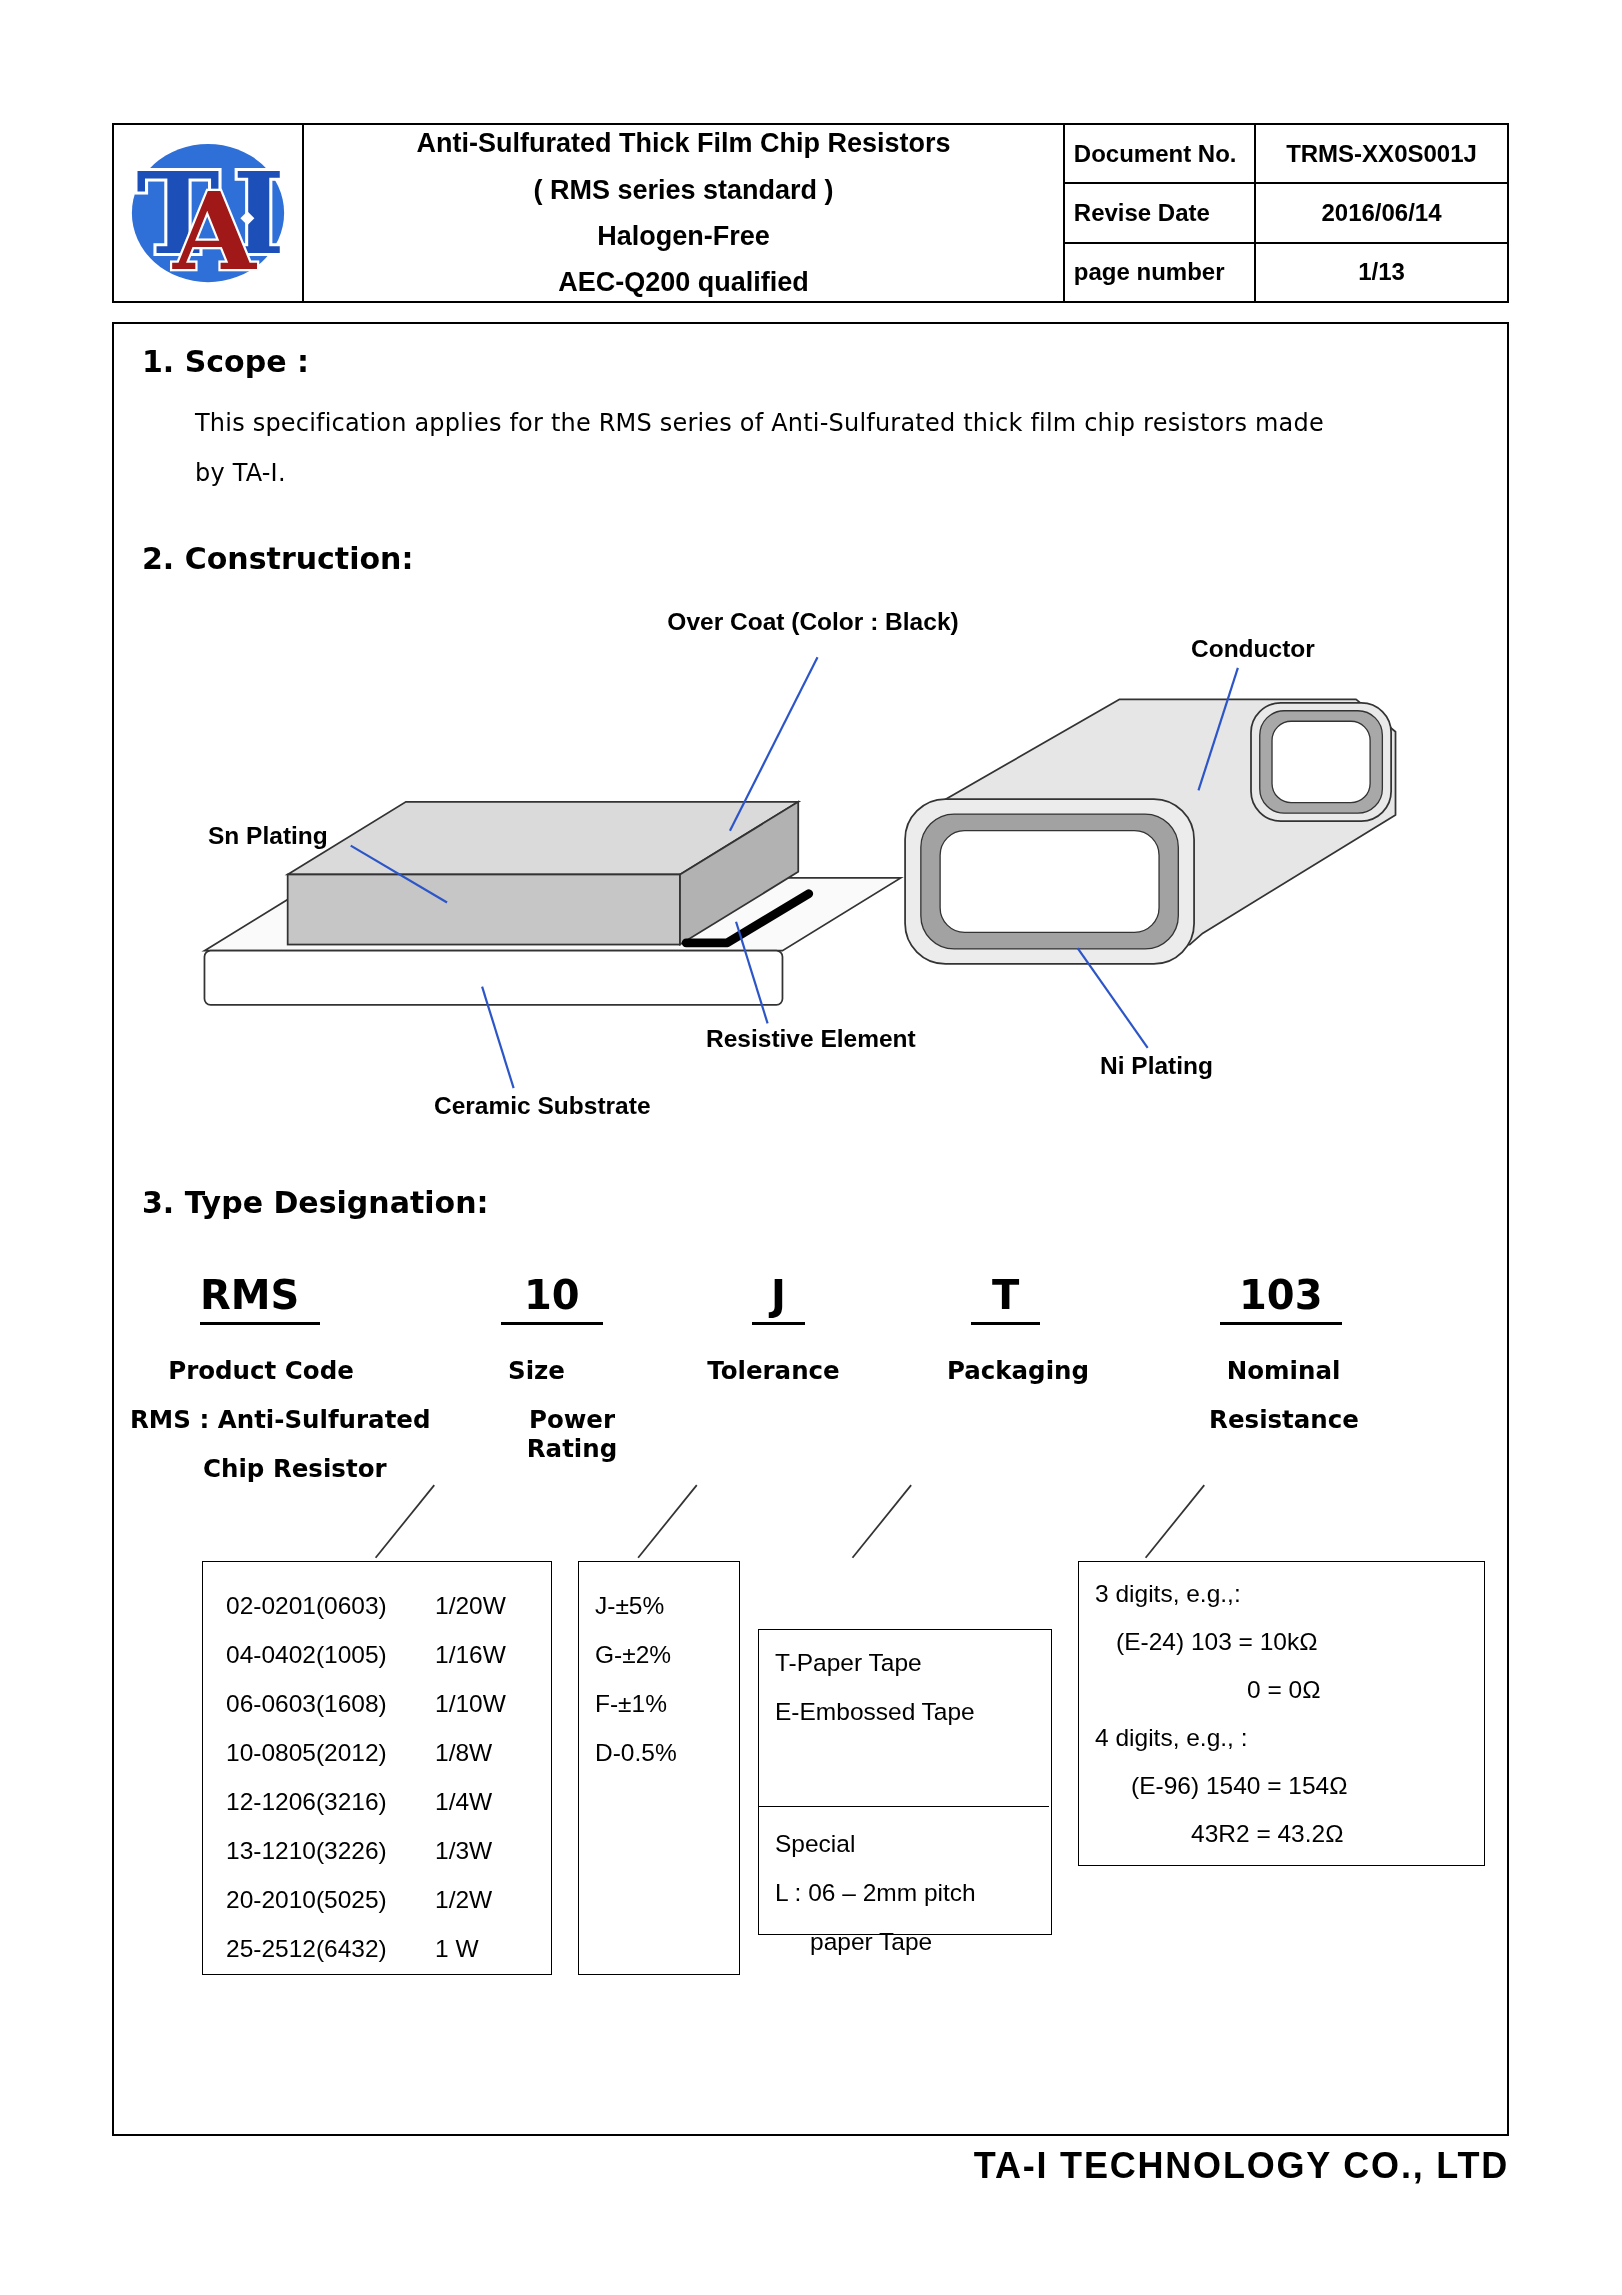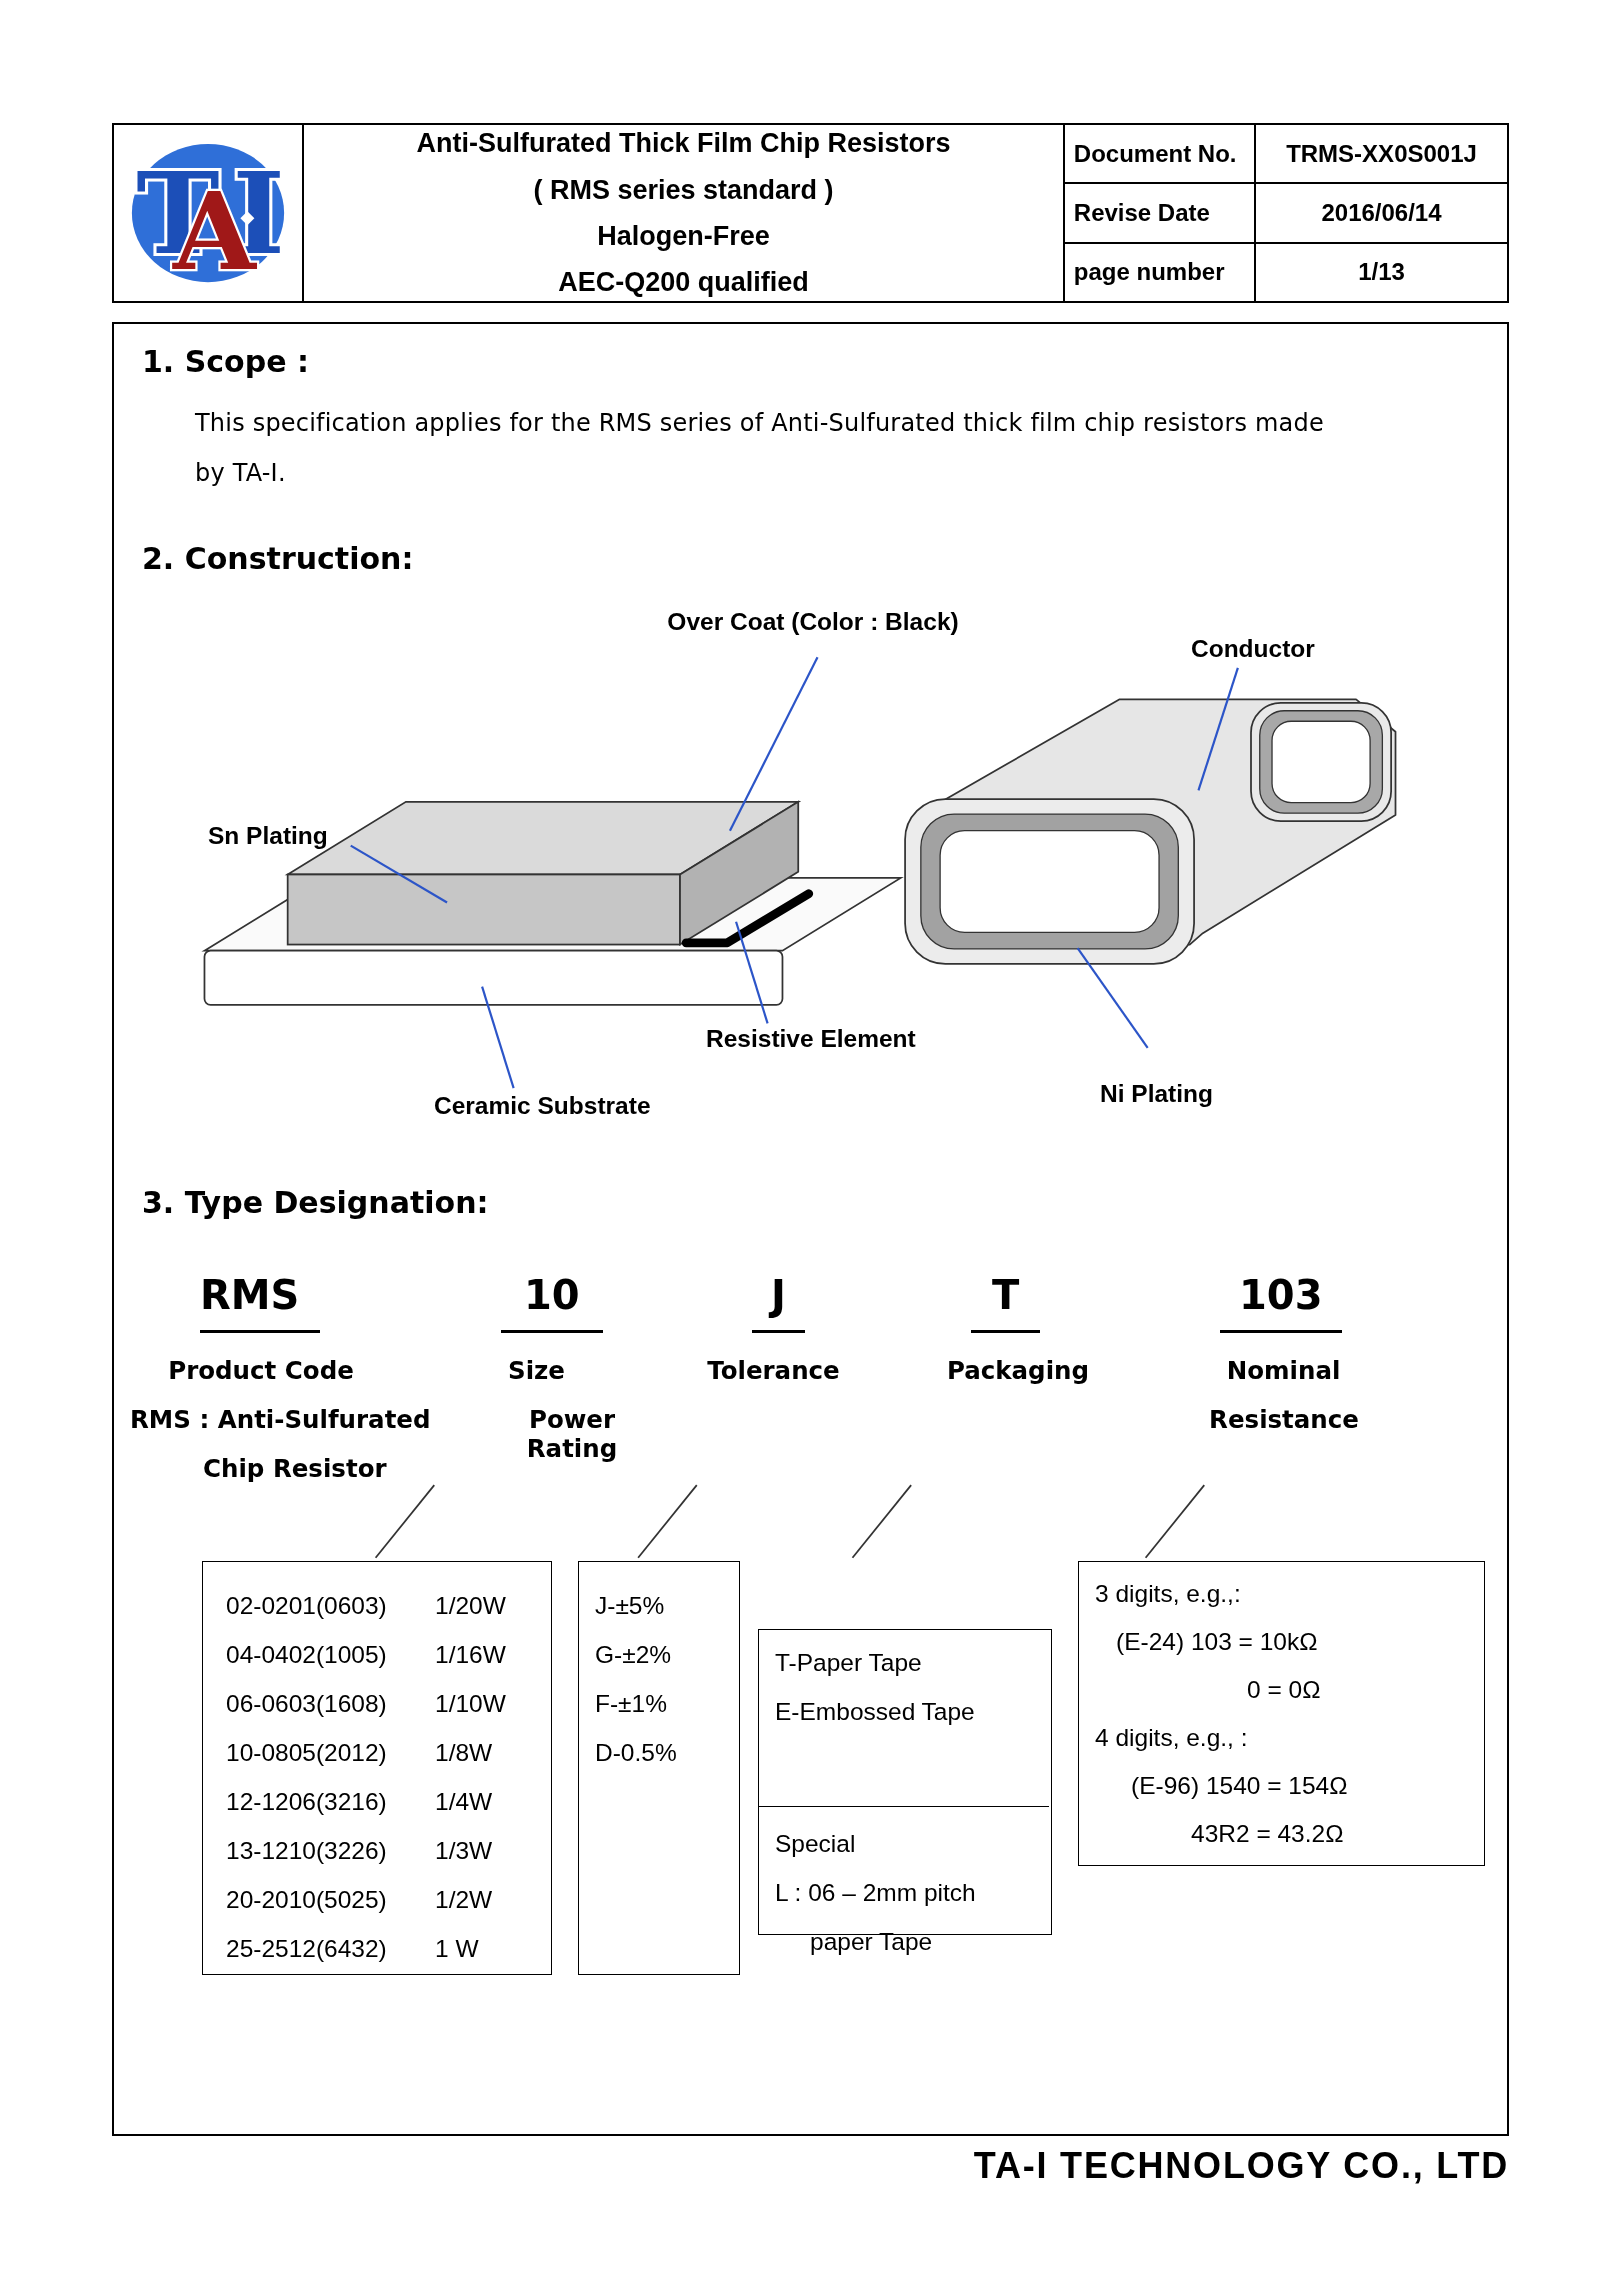--- a/index.html
+++ b/index.html
@@ -21,21 +21,21 @@
   
   .main-box{position:absolute;left:112px;top:322px;width:1397px;height:1814px;
             border:2.6px solid #000;box-sizing:border-box;}
   .sec-heading{position:absolute;font-family:"DejaVu Sans",sans-serif;font-weight:bold;font-size:30px;}
   .scope-line{position:absolute;font-family:"DejaVu Sans",sans-serif;font-size:24px;letter-spacing:0.2px;}
   
   .diagram{position:absolute;left:112px;top:596px;width:1397px;height:578px;}
   .diag-label{position:absolute;font-weight:bold;font-size:24.5px;font-family:"Liberation Sans",sans-serif;}
   
   .code-item{position:absolute;font-family:"DejaVu Sans",sans-serif;font-weight:bold;font-size:40px;
-             border-bottom:3.5px solid #000;padding-bottom:12px;}
+             border-bottom:3.5px solid #000;padding-bottom:4px;}
   .mean-label{position:absolute;font-family:"DejaVu Sans",sans-serif;font-weight:bold;font-size:24.5px;}
   .spec-box{position:absolute;border:1.8px solid #000;box-sizing:border-box;font-size:24.5px;}
   .sp-row{display:flex;height:49px;align-items:center;}
   .sp-code{width:209px;}
   .tol-row{height:49px;display:flex;align-items:center;}
   .pk-line{position:absolute;left:16px;}
   .res-line{position:absolute;}
   .footer{position:absolute;right:114px;top:2145px;font-weight:bold;font-size:36px;
           letter-spacing:1.8px;font-family:"Liberation Sans",sans-serif;}
 </style>
@@ -111,21 +111,21 @@
       <line x1="1285" y1="82" x2="1240" y2="222" stroke="#2c55c8" stroke-width="2.5"></line>
       <line x1="272" y1="285" x2="382" y2="350" stroke="#2c55c8" stroke-width="2.5"></line>
       <line x1="748" y1="488" x2="712" y2="372" stroke="#2c55c8" stroke-width="2.5"></line>
       <line x1="1182" y1="516" x2="1102" y2="402" stroke="#2c55c8" stroke-width="2.5"></line>
       <line x1="458" y1="562" x2="422" y2="446" stroke="#2c55c8" stroke-width="2.5"></line>
     </svg>
     <div class="diag-label" style="left:526px;top:12.3px;width:350px;text-align:center;">Over Coat (Color : Black)</div>
     <div class="diag-label" style="left:1079px;top:39px;">Conductor</div>
     <div class="diag-label" style="left:96px;top:226px;">Sn Plating</div>
     <div class="diag-label" style="left:594px;top:429px;">Resistive Element</div>
-    <div class="diag-label" style="left:988px;top:456px;margin-top:28px;">Ni Plating</div>
+    <div class="diag-label" style="left:988px;top:456px;">Ni Plating</div>
     <div class="diag-label" style="left:322px;top:496px;">Ceramic Substrate</div>
   </div>
 
   <div class="sec-heading" style="left:142px;top:1185px;">3. Type Designation:</div>
 
   <div class="code-item" style="left:200px;top:1272px;padding-right:21px;">RMS</div>
   <div class="code-item" style="left:501px;top:1272px;padding-left:23px;padding-right:23px;">10</div>
   <div class="code-item" style="left:752px;top:1272px;padding-left:19px;padding-right:19px;">J</div>
   <div class="code-item" style="left:971px;top:1272px;padding-left:21px;padding-right:21px;">T</div>
   <div class="code-item" style="left:1220px;top:1272px;padding-left:19px;padding-right:19px;">103</div>

